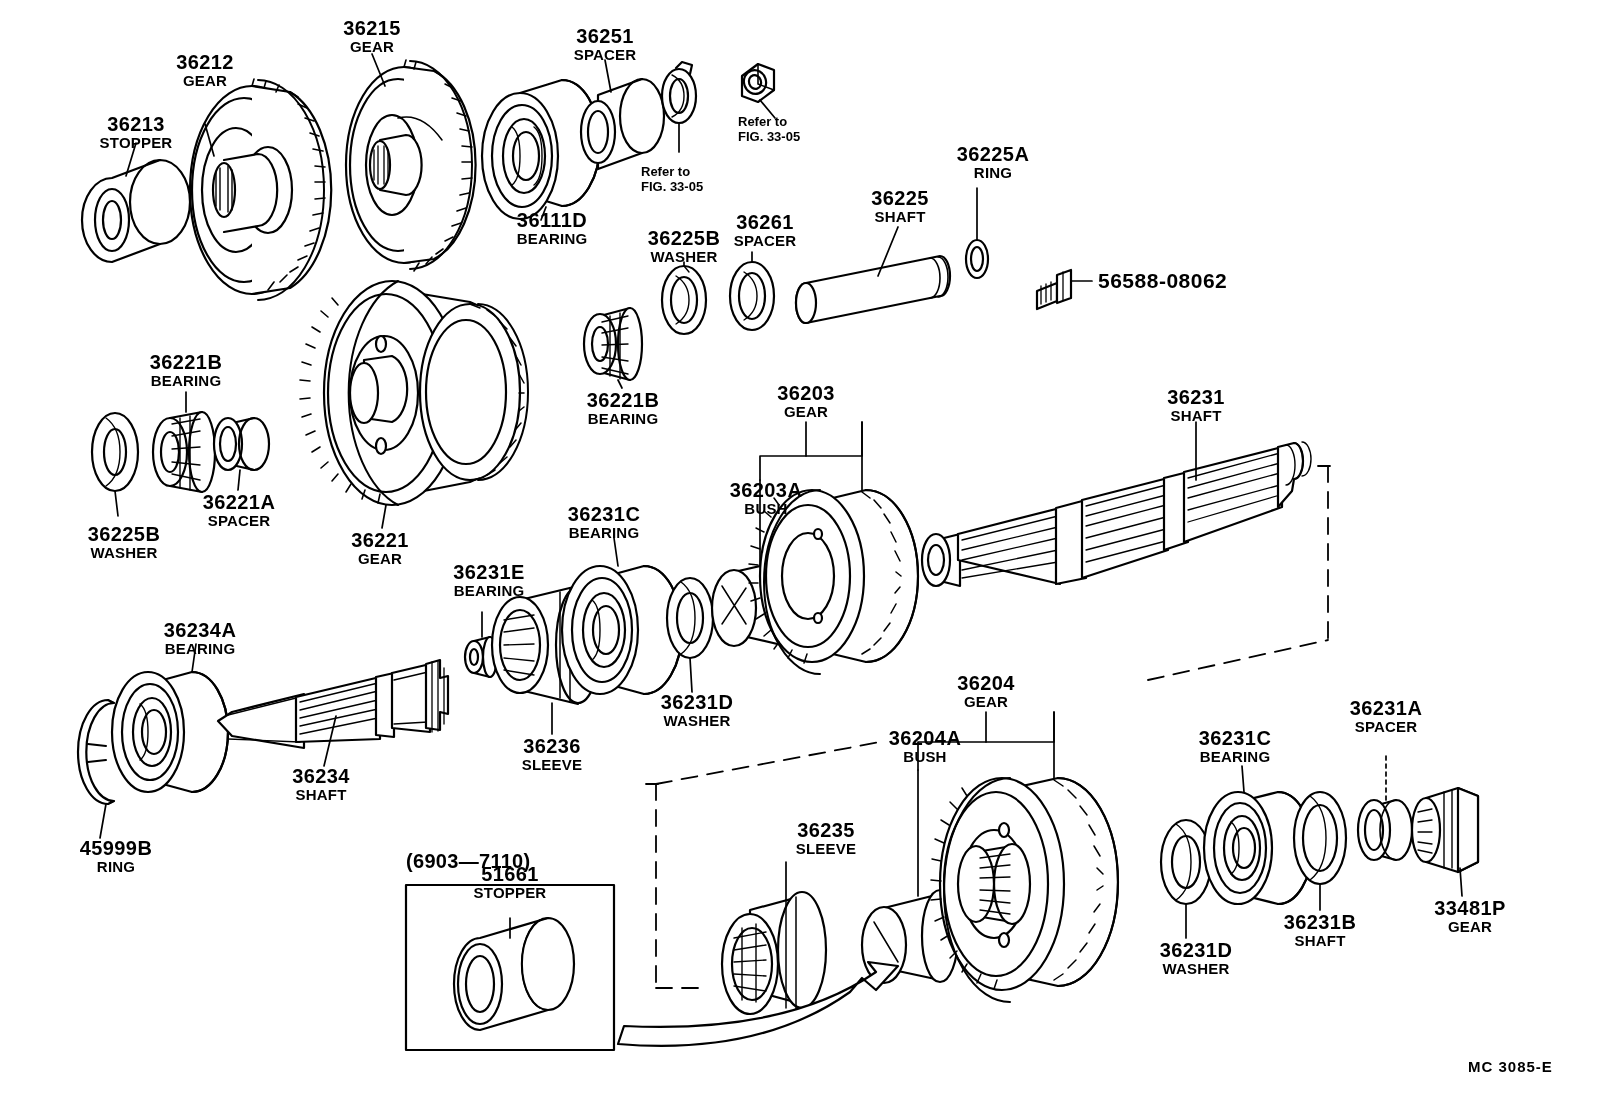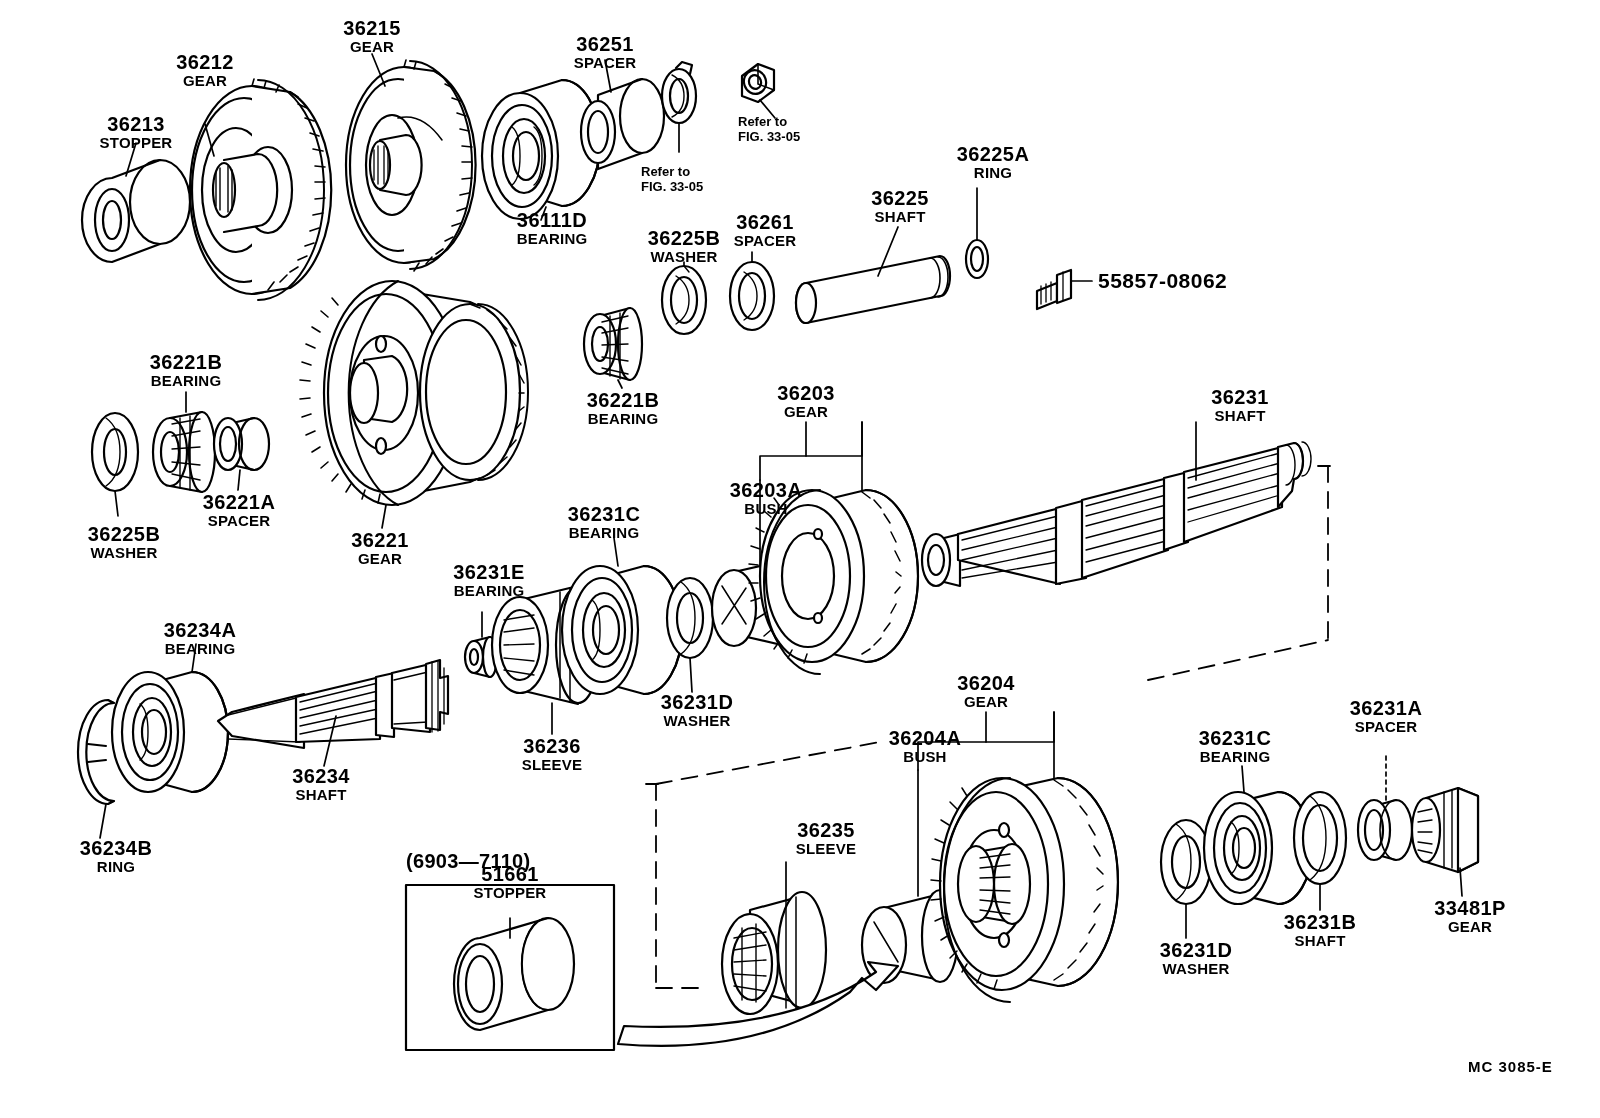--- a/index.html
+++ b/index.html
@@ -482,21 +482,21 @@
 <div class="lbl ctr" style="left:372px;top:18px;">
   <span class="pn">36215</span>
   <span class="dsc">GEAR</span>
 </div>
 
 <div class="lbl ctr" style="left:552px;top:210px;">
   <span class="pn">36111D</span>
   <span class="dsc">BEARING</span>
 </div>
 
-<div class="lbl ctr" style="left:605px;top:34px;">
+<div class="lbl ctr" style="left:605px;top:26px;">
   <span class="pn">36251</span>
   <span class="dsc">SPACER</span>
 </div>
 
 <div class="note" style="left:641px;top:164px;">
   <span>Refer to</span><br>
   <span>FIG. 33-05</span>
 </div>
 
 <div class="note" style="left:738px;top:114px;">
@@ -517,21 +517,21 @@
 <div class="lbl ctr" style="left:900px;top:188px;">
   <span class="pn">36225</span>
   <span class="dsc">SHAFT</span>
 </div>
 
 <div class="lbl ctr" style="left:993px;top:144px;">
   <span class="pn">36225A</span>
   <span class="dsc">RING</span>
 </div>
 
-<div class="plain" style="left:1098px;top:269px;">55857-08062</div>
+<div class="plain" style="left:1098px;top:269px;">56588-08062</div>
 
 <div class="lbl ctr" style="left:186px;top:352px;">
   <span class="pn">36221B</span>
   <span class="dsc">BEARING</span>
 </div>
 
 <div class="lbl ctr" style="left:239px;top:492px;">
   <span class="pn">36221A</span>
   <span class="dsc">SPACER</span>
 </div>
@@ -554,21 +554,21 @@
 <div class="lbl ctr" style="left:806px;top:383px;">
   <span class="pn">36203</span>
   <span class="dsc">GEAR</span>
 </div>
 
 <div class="lbl ctr" style="left:766px;top:437px;margin-top:43px;">
   <span class="pn">36203A</span>
   <span class="dsc">BUSH</span>
 </div>
 
-<div class="lbl ctr" style="left:1240px;top:387px;">
+<div class="lbl ctr" style="left:1196px;top:387px;">
   <span class="pn">36231</span>
   <span class="dsc">SHAFT</span>
 </div>
 
 <div class="lbl ctr" style="left:604px;top:504px;">
   <span class="pn">36231C</span>
   <span class="dsc">BEARING</span>
 </div>
 
 <div class="lbl ctr" style="left:697px;top:692px;">
@@ -590,21 +590,21 @@
   <span class="pn">36234A</span>
   <span class="dsc">BEARING</span>
 </div>
 
 <div class="lbl ctr" style="left:321px;top:766px;">
   <span class="pn">36234</span>
   <span class="dsc">SHAFT</span>
 </div>
 
 <div class="lbl ctr" style="left:116px;top:838px;">
-  <span class="pn">36234B</span>
+  <span class="pn">45999B</span>
   <span class="dsc">RING</span>
 </div>
 
 <div class="era" style="left:406px;top:850px;">(6903—7110)</div>
 
 <div class="lbl ctr" style="left:510px;top:864px;">
   <span class="pn">51661</span>
   <span class="dsc">STOPPER</span>
 </div>
 

